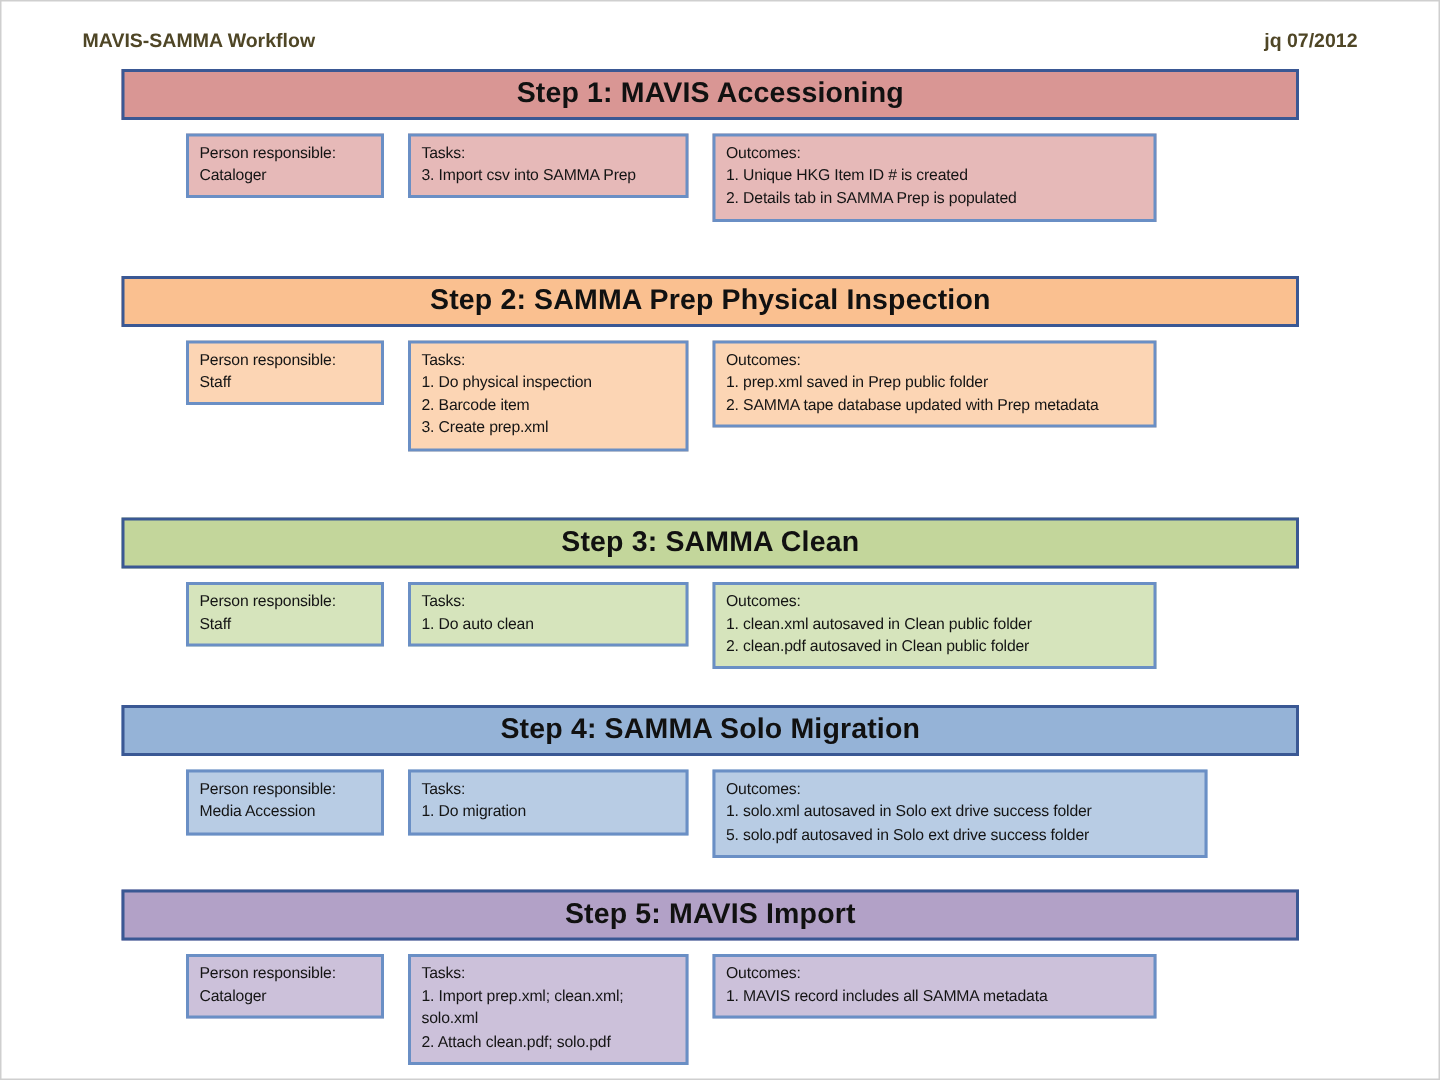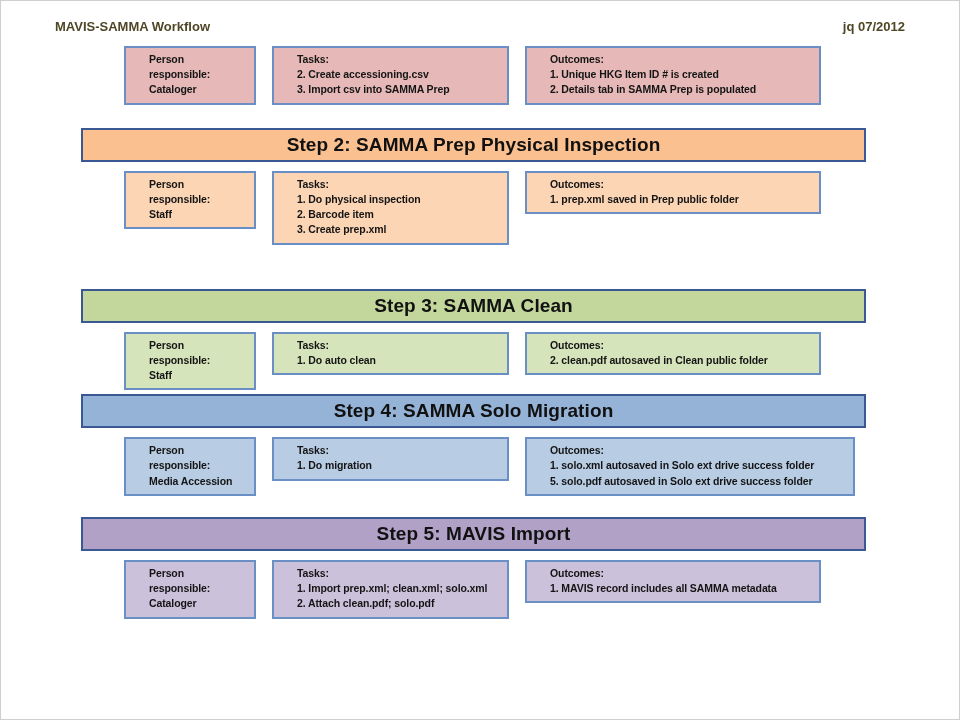--- a/index.html
+++ b/index.html
@@ -45,54 +45,56 @@
     margin-left: 123px;
     margin-top: 9px;
     display: flex;
     gap: 16px;
     align-items: flex-start;
   }
   .box {
     box-sizing: border-box;
     border: 2px solid var(--box-border);
     background: var(--box-fill);
-    padding: 4px 7px 5px 23px;
+    padding: 4px 7px 5px 7px;
     font-size: 10.5px;
-    font-weight: bold;
+    font-weight: normal;
     color: #141414;
     line-height: 1.45;
     letter-spacing: -0.1px;
   }
   .person   { width: 132px; min-height: 40px; }
-  .tasks    { width: 237px; }
+  .tasks    { width: 187px; }
   .outcomes { width: 296px; }
   .outcomes.wide { width: 330px; }
   .m1 { margin-top: 12px; }
-  .m2 { margin-top: 23px; }
+  .m2 { margin-top: 36px; }
   .m3 { margin-top: 44px; }
-  .m4 { margin-top: 4px; }
+  .m4 { margin-top: 24px; }
   .m5 { margin-top: 21px; }
 </style>
 </head>
 <body style="--banner-border: #3A5894; --box-border: #6A8FC5; --header-text: #4F4626;">
 
 <div class="pageheader">
   <span>MAVIS-SAMMA Workflow</span>
   <span>jq 07/2012</span>
 </div>
 
 <section class="step m1" style="--banner-fill: #D99694; --box-fill: #E6B9B8;">
+  <div class="banner">
+    <h2>Step 1: MAVIS Accessioning</h2>
+  </div>
   <div class="row">
     <div class="box person">
       <div>Person responsible:</div>
       <div>Cataloger</div>
     </div>
     <div class="box tasks">
       <div>Tasks:</div>
-      <div>2. Create accessioning.csv</div>
       <div>3. Import csv into SAMMA Prep</div>
     </div>
     <div class="box outcomes">
       <div>Outcomes:</div>
       <div>1. Unique HKG Item ID # is created</div>
       <div>2. Details tab in SAMMA Prep is populated</div>
     </div>
   </div>
 </section>
 
@@ -107,39 +109,41 @@
     </div>
     <div class="box tasks">
       <div>Tasks:</div>
       <div>1. Do physical inspection</div>
       <div>2. Barcode item</div>
       <div>3. Create prep.xml</div>
     </div>
     <div class="box outcomes">
       <div>Outcomes:</div>
       <div>1. prep.xml saved in Prep public folder</div>
+      <div>2. SAMMA tape database updated with Prep metadata</div>
     </div>
   </div>
 </section>
 
 <section class="step m3" style="--banner-fill: #C3D69B; --box-fill: #D6E4BC;">
   <div class="banner">
     <h2>Step 3: SAMMA Clean</h2>
   </div>
   <div class="row">
     <div class="box person">
       <div>Person responsible:</div>
       <div>Staff</div>
     </div>
     <div class="box tasks">
       <div>Tasks:</div>
       <div>1. Do auto clean</div>
     </div>
     <div class="box outcomes">
       <div>Outcomes:</div>
+      <div>1. clean.xml autosaved in Clean public folder</div>
       <div>2. clean.pdf autosaved in Clean public folder</div>
     </div>
   </div>
 </section>
 
 <section class="step m4" style="--banner-fill: #95B3D7; --box-fill: #B8CCE4;">
   <div class="banner">
     <h2>Step 4: SAMMA Solo Migration</h2>
   </div>
   <div class="row">

